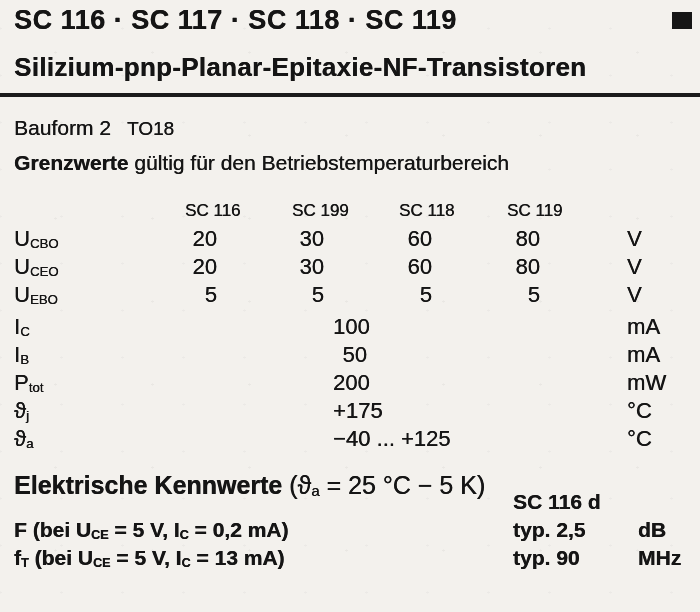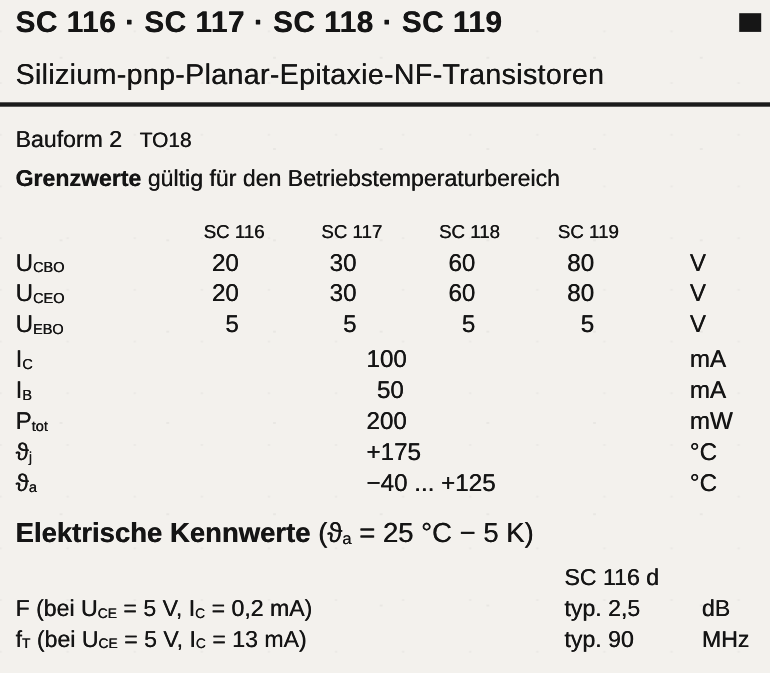--- a/index.html
+++ b/index.html
@@ -13,21 +13,21 @@
     background-position:7px 11px, 31px 5px;
     font-family:"Liberation Sans","DejaVu Sans",sans-serif;
     color:#151515;
     overflow:hidden;
   }
   .page{position:relative;width:560px;height:612px;}
   .thick{text-shadow:0.35px 0 0 currentColor;}
 
   .title{position:absolute;top:5px;left:14px;font-size:27px;font-weight:700;letter-spacing:0.5px;white-space:nowrap;}
   .corner-square{position:absolute;top:12px;left:672px;width:20px;height:17px;background:#161616;}
-  .subtitle{position:absolute;top:52px;left:14px;font-size:26px;font-weight:400;letter-spacing:0.3px;white-space:nowrap;}
+  .subtitle{position:absolute;top:52px;left:14px;font-size:26px;font-weight:700;letter-spacing:0.3px;white-space:nowrap;}
   .rule{position:absolute;top:93px;left:0;width:700px;height:4px;background:#1b1b1b;}
 
   .bauform{position:absolute;top:116px;left:14px;font-size:21px;}
   .bauform .pkg{font-size:19px;margin-left:16px;}
   .grenz{position:absolute;top:151px;left:14px;font-size:21px;white-space:nowrap;}
   .grenz b{font-weight:700;}
 
   .limits{position:absolute;top:197px;left:0;width:700px;}
   .grid-row{
     display:grid;
@@ -40,21 +40,21 @@
   .col-head{font-size:17px;text-align:left;}
   .num{text-align:right;padding-right:75px;}
   .unit{padding-left:12px;font-size:22px;}
   .merged{grid-column:2 / 6;}
   .merged .mval{display:inline-block;margin-left:148px;min-width:34px;text-align:right;white-space:nowrap;}
   .sub{font-size:0.6em;vertical-align:-0.12em;letter-spacing:0;}
 
   .elek{position:absolute;top:471px;left:14px;font-size:25px;white-space:nowrap;}
   .elek b{font-weight:700;}
 
-  .kenn{position:absolute;top:512px;left:0;width:700px;}
+  .kenn{position:absolute;top:488px;left:0;width:700px;font-weight:bold;}
   .kenn-row{
     display:grid;
     grid-template-columns:499px 125px 1fr;
     padding-left:14px;
     height:28px;line-height:28px;
     font-size:21px;align-items:baseline;white-space:nowrap;
   }
   .kenn-head{font-size:21px;}
 </style>
 </head>
@@ -73,21 +73,21 @@
 
   <div class="grenz thick">
     <b>Grenzwerte</b><span> gültig für den Betriebstemperaturbereich</span>
   </div>
 
   <div class="limits thick">
 
     <div class="grid-row">
       <span></span>
       <span class="col-head">SC 116</span>
-      <span class="col-head">SC 117</span>
+      <span class="col-head">SC 199</span>
       <span class="col-head">SC 118</span>
       <span class="col-head">SC 119</span>
       <span class="unit"></span>
     </div>
 
     <div class="grid-row">
       <span><span>U</span><span class="sub">CBO</span></span>
       <span class="num">20</span>
       <span class="num">30</span>
       <span class="num">60</span>

